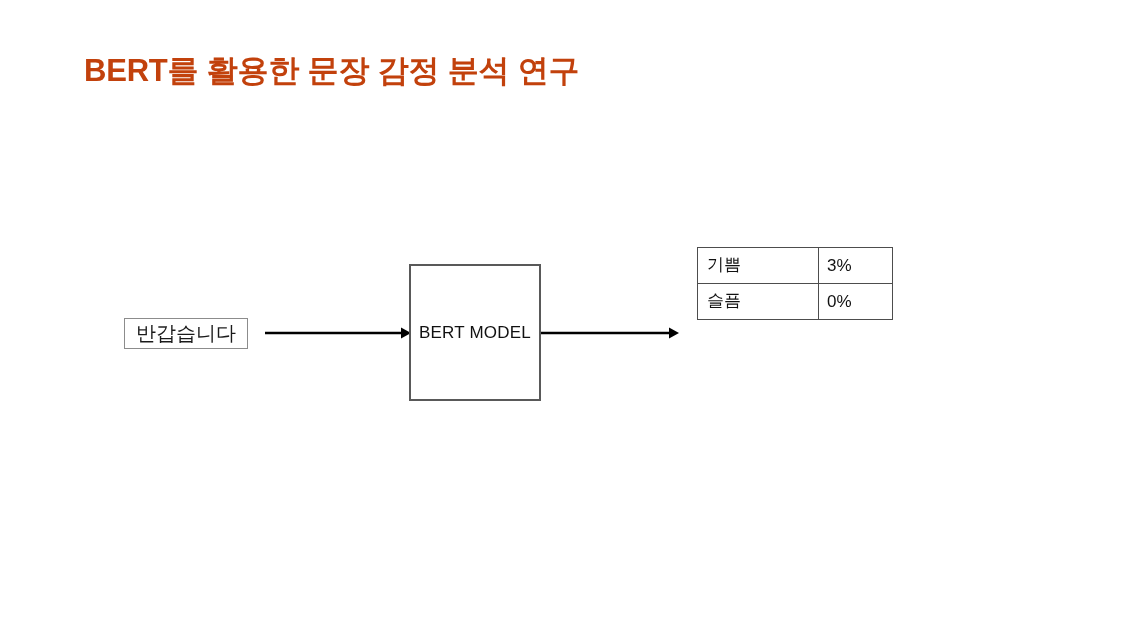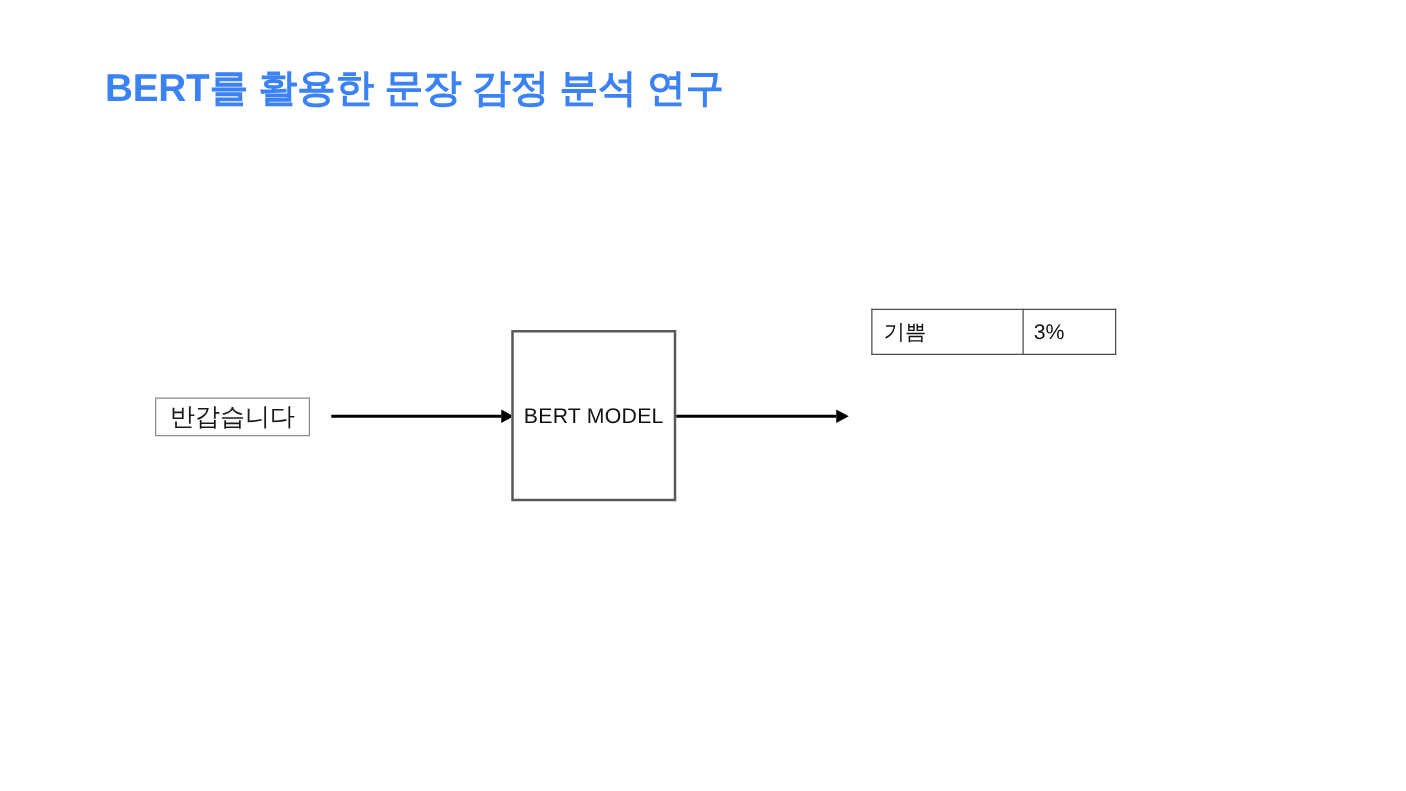--- a/index.html
+++ b/index.html
@@ -20,21 +20,21 @@
   }
 
   
   .slide-title {
     position: absolute;
     left: 84px;
     top: 52px;
     font-size: 31px;
     font-weight: bold;
     letter-spacing: -0.2px;
-    color: #3b82f6;
+    color: #c2410c;
     white-space: nowrap;
     line-height: 1.25;
   }
 
   
   .input-box {
     position: absolute;
     left: 124px;
     top: 318px;
     width: 124px;
@@ -89,21 +89,21 @@
   .prob-table td {
     border: 1.4px solid #4d4d4d;
     height: 34.8px;
     padding: 0 0 0 9px;
     font-size: 17px;
     color: #111111;
     vertical-align: middle;
     white-space: nowrap;
     line-height: 1;
   }
-  .prob-table td.label-cell { width: 111px; }
+  .prob-table td.label-cell { width: 111px; font-family: Liberation Mono, monospace; }
   .prob-table td.value-cell { width: 65px; padding-left: 8px; }
 
   
   .caption {
     position: absolute;
     left: 280px;
     top: 502px;
     font-size: 17px;
     color: #161616;
     white-space: pre;
@@ -138,17 +138,21 @@
       <polygon points="128,2.6 138,8 128,13.4" fill="#000000"></polygon>
     </svg>
   </div>
 
   <table class="prob-table">
     <tbody>
       <tr>
         <td class="label-cell">기쁨</td>
         <td class="value-cell">3%</td>
       </tr>
+      <tr>
+        <td class="label-cell">슬픔</td>
+        <td class="value-cell">0%</td>
+      </tr>
     </tbody>
   </table>
 
 
 </div>
 
 </body></html>

